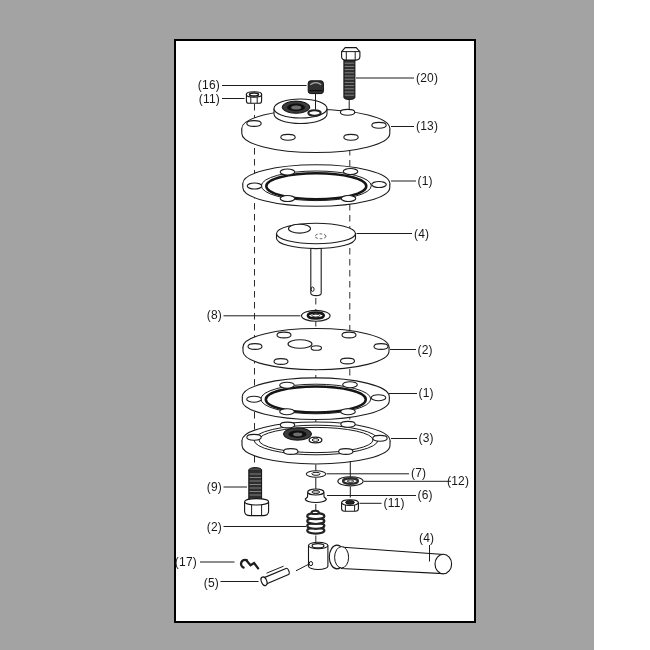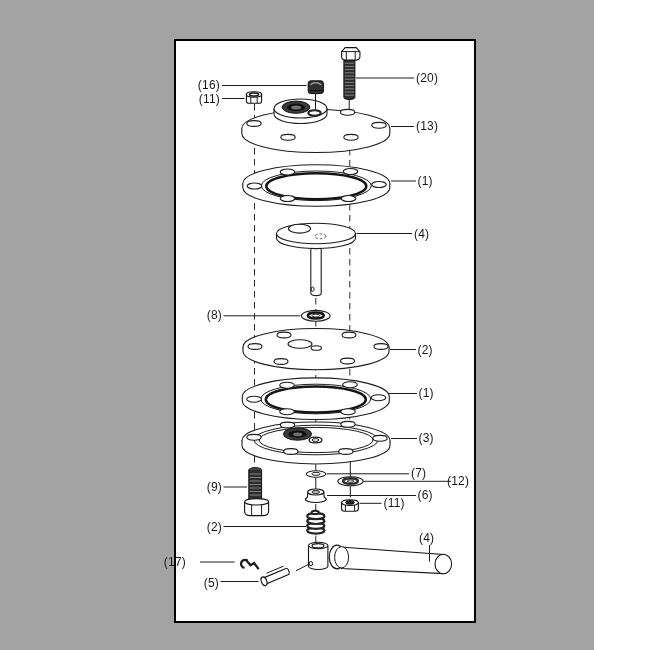--- a/index.html
+++ b/index.html
@@ -241,15 +241,15 @@
   <div class="lbl" style="left:417.5px;top:343.5px">(2)</div>
   <div class="lbl" style="left:418.5px;top:387.3px">(1)</div>
   <div class="lbl" style="left:418.5px;top:432.3px">(3)</div>
   <div class="lbl" style="left:411px;top:466.8px">(7)</div>
   <div class="lbl" style="left:447px;top:474.8px">(12)</div>
   <div class="lbl r" style="left:188px;width:34px;top:480.8px">(9)</div>
   <div class="lbl" style="left:417.5px;top:489.3px">(6)</div>
   <div class="lbl" style="left:383.5px;top:497.3px">(11)</div>
   <div class="lbl r" style="left:188px;width:34px;top:520.6px">(2)</div>
   <div class="lbl" style="left:419px;top:531.6px">(4)</div>
-  <div class="lbl r" style="left:152px;width:34px;top:555.6px">(17)</div>
+  <div class="lbl r" style="left:163px;width:34px;top:555.6px">(17)</div>
   <div class="lbl r" style="left:185px;width:34px;top:577.3px">(5)</div>
 </div>
 
 </body></html>

